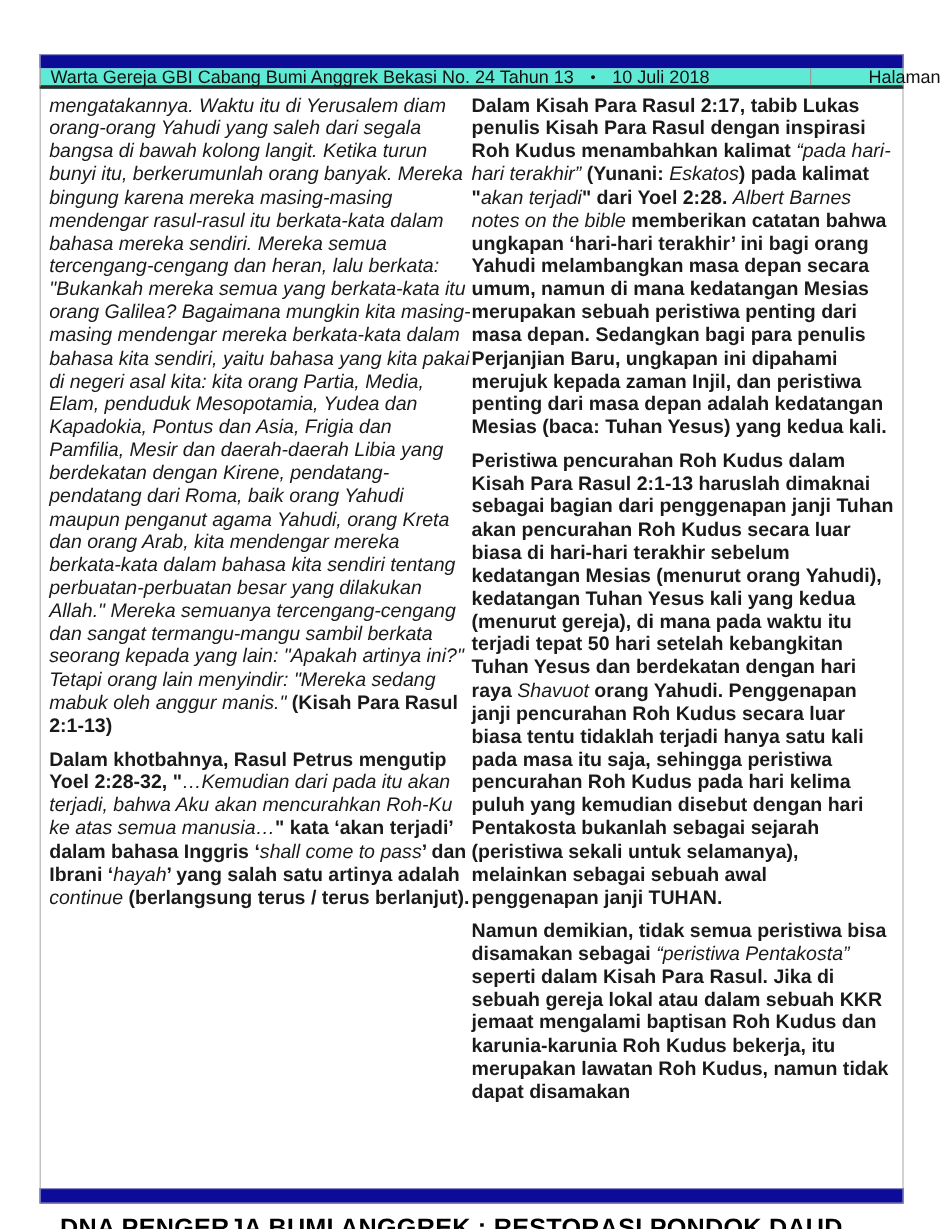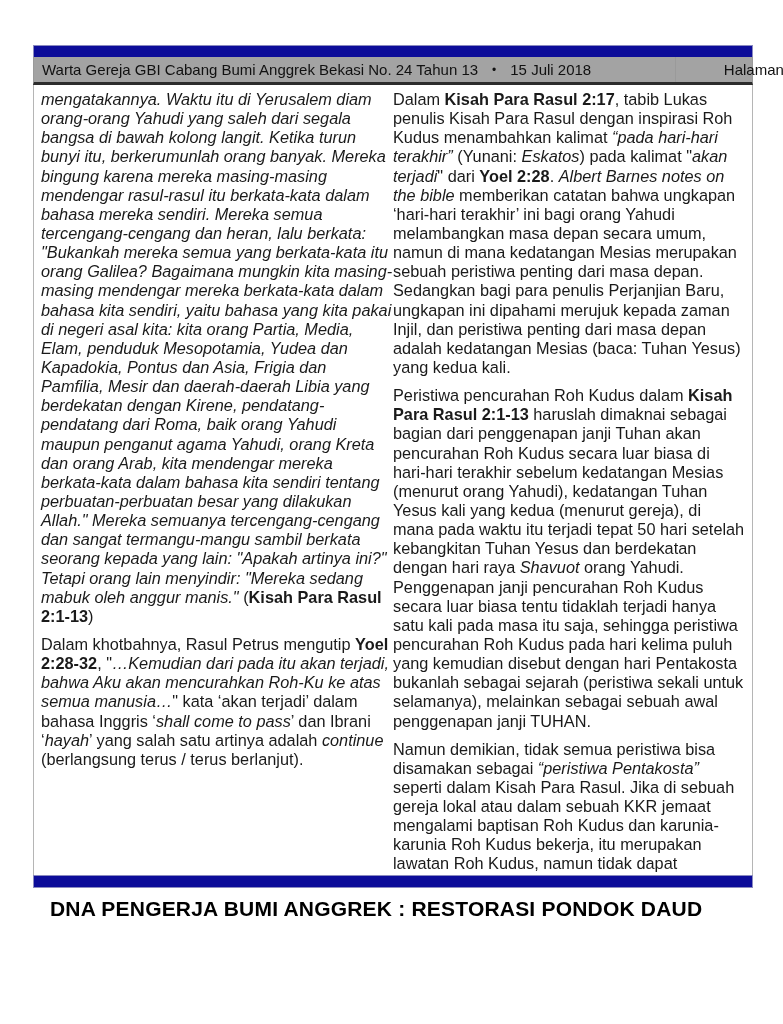--- a/index.html
+++ b/index.html
@@ -4,44 +4,44 @@
 <style>
   * { margin:0; padding:0; box-sizing:border-box; }
   html,body { width:783px; height:1024px; background:#ffffff; overflow:hidden; }
   body { font-family:"Liberation Sans","DejaVu Sans",sans-serif; color:#1a1a1a; }
 
   .sheet { position:absolute; left:33px; top:45px; width:720px; }
 
   .top-bar { height:12px; background:#0c0c99; border:1px solid #8a8ac0; border-bottom:none; }
 
   .header-row {
-    display:flex; align-items:center; height:28px;
+    display:flex; align-items:center; height:17px;
     border-left:1px solid #9a9a9a; border-right:1px solid #9a9a9a;
-    background:#a3a3a3; font-size:15px; color:#111;
+    background:#5eead4; font-size:15px; color:#111;
     border-bottom:3px solid #2c2c2c;
   }
   .header-title { flex:1 1 auto; padding-left:8px; white-space:nowrap; }
   .header-bullet { padding:0 14px; font-size:12px; }
   .header-date { white-space:nowrap; }
   .header-page {
     width:128px; flex:0 0 auto; align-self:stretch;
     border-left:1px solid #9a9a9a; display:flex; align-items:center;
     justify-content:flex-end; padding-right:6px; gap:5px;margin-left:48px;
   }
   .page-number { color:#2f3fd3; }
 
   .body-box {
     border-left:1px solid #b5b5b5; border-right:1px solid #b5b5b5;
-    height:790px; overflow:hidden;
+    height:916px; overflow:hidden;
     display:flex; padding:5px 7px 0 7px;
   }
   .col { flex:1 1 0; min-width:0; }
 
   .para { font-size:16.3px; line-height:1.175; margin-bottom:9px; text-align:left; }
-  .seg-r { font-style:normal; font-weight:normal;text-align:right; }
+  .seg-r { font-style:normal; font-weight:bold;text-align:right; }
   .seg-i { font-style:italic; }
   .seg-b { font-weight:bold; }
 
   .bottom-bar { height:13px; background:#0c0c99; border:1px solid #8a8ac0; }
 
   .footer-text {
     margin-top:9px; padding-left:17px;
     font-size:21px; font-weight:bold; color:#000;
     letter-spacing:0.2px; white-space:nowrap;
   }
@@ -49,21 +49,21 @@
 </head>
 <body>
 
 <div class="sheet">
 
   <div class="top-bar"></div>
 
   <div class="header-row">
     <span class="header-title">Warta Gereja GBI Cabang Bumi Anggrek Bekasi No. 24 Tahun 13</span>
     <span class="header-bullet">•</span>
-    <span class="header-date">15 Juli 2018</span>
+    <span class="header-date">10 Juli 2018</span>
     <span style="flex:0 0 36px;"></span>
     <span class="header-page">
       <span>Halaman</span>
       <span class="page-number">2</span>
     </span>
   </div>
 
   <div class="body-box">
     <div class="col">
         <p class="para"><span class="seg-i">mengatakannya. Waktu itu di Yerusalem diam orang-orang Yahudi yang saleh dari segala bangsa di bawah kolong langit. Ketika turun bunyi itu, berkerumunlah orang banyak. Mereka bingung karena mereka masing-masing mendengar rasul-rasul itu berkata-kata dalam bahasa mereka sendiri. Mereka semua tercengang-cengang dan heran, lalu berkata: "Bukankah mereka semua yang berkata-kata itu orang Galilea? Bagaimana mungkin kita masing-masing mendengar mereka berkata-kata dalam bahasa kita sendiri, yaitu bahasa yang kita pakai di negeri asal kita: kita orang Partia, Media, Elam, penduduk Mesopotamia, Yudea dan Kapadokia, Pontus dan Asia, Frigia dan Pamfilia, Mesir dan daerah-daerah Libia yang berdekatan dengan Kirene, pendatang-pendatang dari Roma, baik orang Yahudi maupun penganut agama Yahudi, orang Kreta dan orang Arab, kita mendengar mereka berkata-kata dalam bahasa kita sendiri tentang perbuatan-perbuatan besar yang dilakukan Allah." Mereka semuanya tercengang-cengang dan sangat termangu-mangu sambil berkata seorang kepada yang lain: "Apakah artinya ini?" Tetapi orang lain menyindir: "Mereka sedang mabuk oleh anggur manis."</span><span class="seg-r"> (</span><span class="seg-b">Kisah Para Rasul 2:1-13</span><span class="seg-r">)</span></p>

